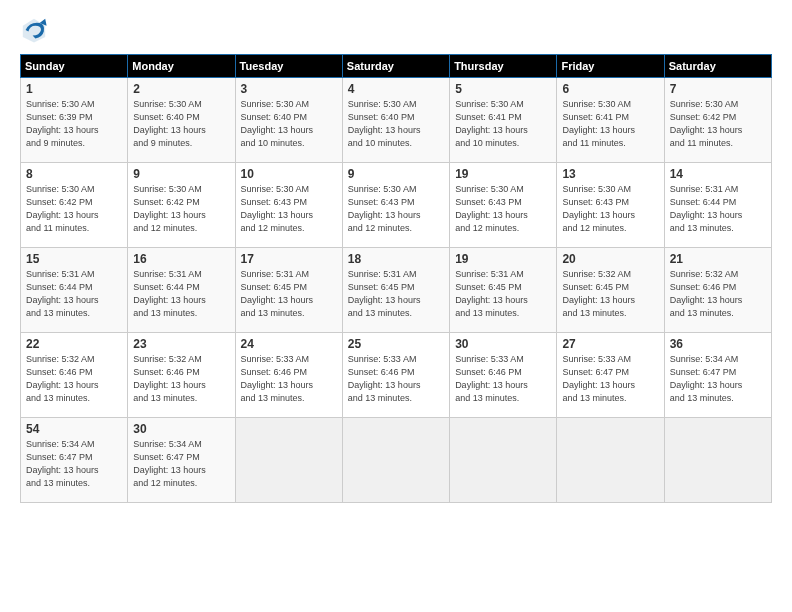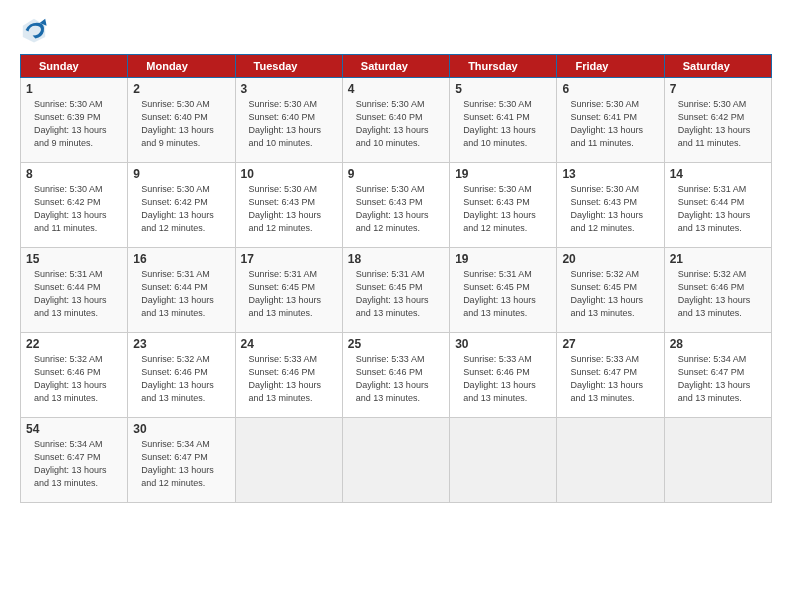--- a/index.html
+++ b/index.html
@@ -57,25 +57,25 @@
     .title-location {
       font-size: 14px;
       color: #555;
     }
     .calendar {
       width: 100%;
       border-collapse: collapse;
       font-size: 10px;
     }
     .calendar thead tr th {
-      background: #b91c1c;
+      background: #000000;
       color: #fff;
       font-weight: bold;
       font-size: 11px;
-      padding: 5px 18px;
+      padding: 5px 4px;
       text-align: left;
       border: 1px solid #1a6aaa;
     }
     .calendar tbody tr td {
       border: 1px solid #ccc;
       vertical-align: top;
       padding: 4px 5px;
       height: 85px;
       width: 107px;
       background: #fff;
@@ -90,21 +90,20 @@
       font-size: 12px;
       font-weight: bold;
       color: #333;
       display: block;
       margin-bottom: 2px;
     }
     .day-info {
       font-size: 9px;
       color: #444;
       line-height: 1.45;
-      margin-left: 8px;
     }
   </style>
 </head>
 <body>
 
 <div class="page">
   <div class="header">
     <div class="logo">
       <svg class="logo-icon" viewBox="0 0 40 40" xmlns="http://www.w3.org/2000/svg">
         <polygon points="20,4 36,14 36,30 20,38 4,30 4,14" fill="#1a6aaa" opacity="0.15"></polygon>
@@ -325,21 +324,21 @@
 and 13 minutes.</div>
           </td>
           <td>
             <span class="day-num">27</span>
             <div class="day-info" style="white-space: pre-line;">Sunrise: 5:33 AM
 Sunset: 6:47 PM
 Daylight: 13 hours
 and 13 minutes.</div>
           </td>
           <td>
-            <span class="day-num">28</span>
+            <span class="day-num">36</span>
             <div class="day-info" style="white-space: pre-line;">Sunrise: 5:34 AM
 Sunset: 6:47 PM
 Daylight: 13 hours
 and 13 minutes.</div>
           </td>
         </tr>
         <tr>
           <td>
             <span class="day-num">54</span>
             <div class="day-info" style="white-space: pre-line;">Sunrise: 5:34 AM

